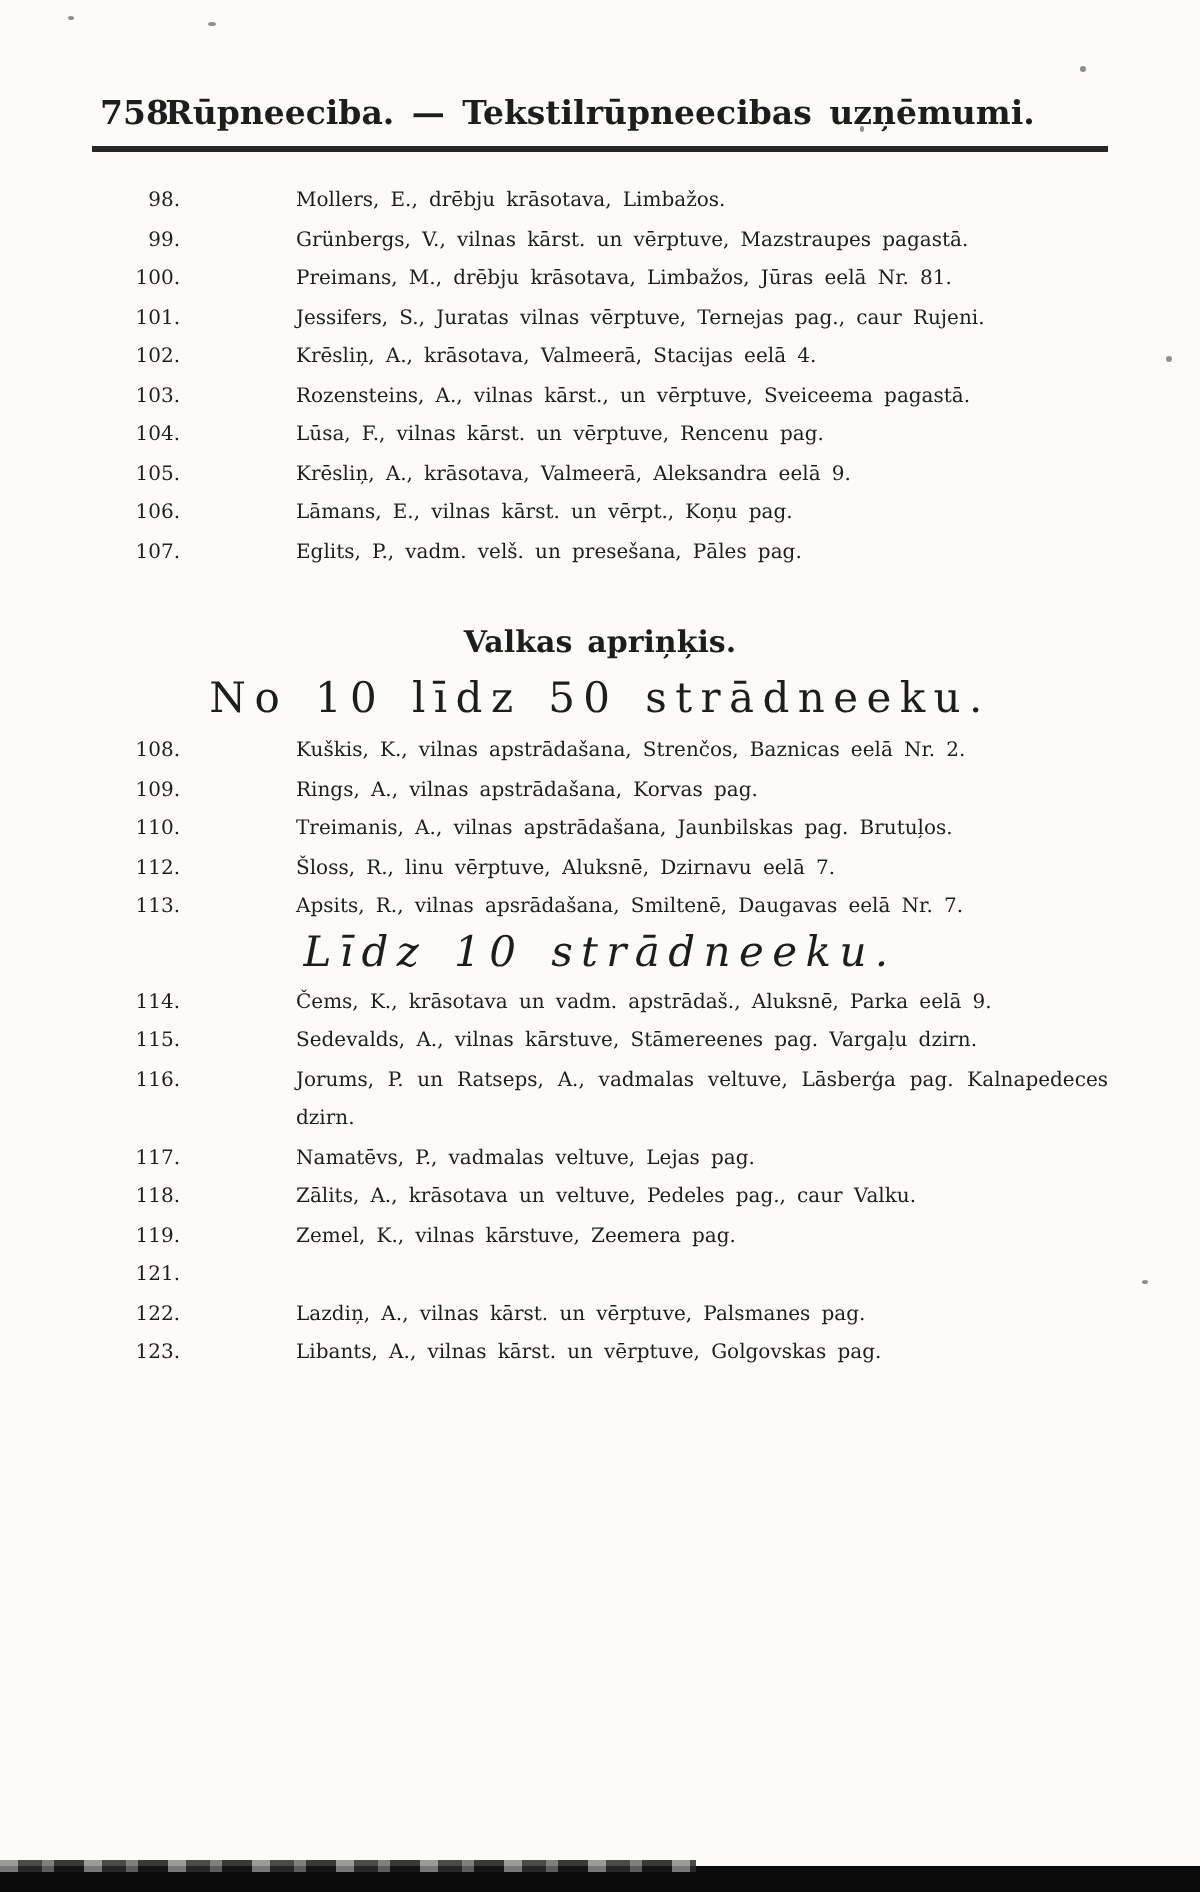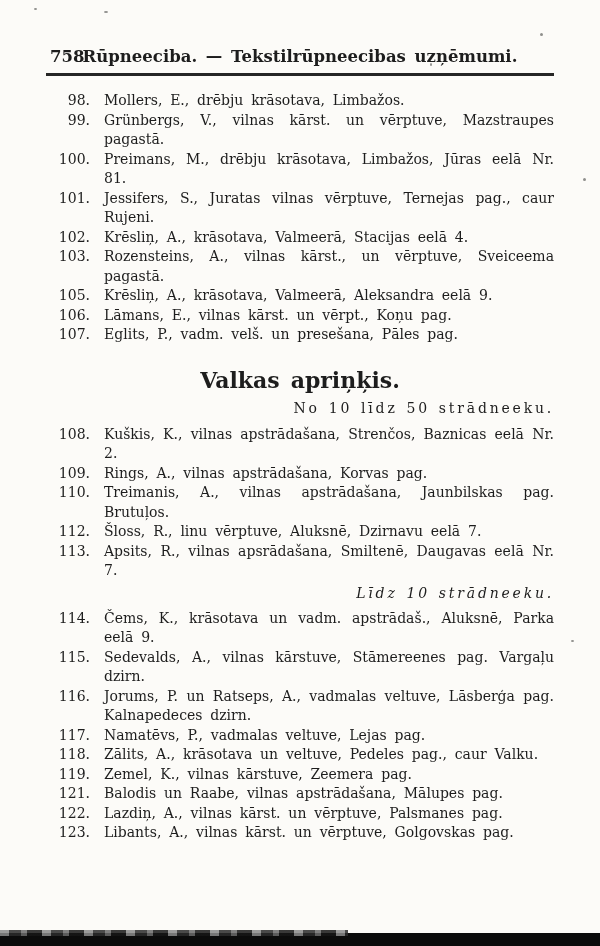--- a/index.html
+++ b/index.html
@@ -23,42 +23,42 @@
     font-size: 16.5px;
     line-height: 22px;
     padding-bottom: 5px;
     border-bottom: 3px solid #262626;
     margin-bottom: 15px;
     word-spacing: 0.18em;
   }
   .pagenum { position: absolute; left: 4px; top: 0; font-weight: bold; }
 
   
-  .entry { display: flex; font-size: 14px; line-height: 19.5px; }
+  .entry { display: flex; font-size: 10px; line-height: 19.5px; gap: 44px; }
   .num {
     flex: 0 0 58px;
     box-sizing: border-box;
     padding-right: 14px;
     text-align: right;
     white-space: nowrap;
   }
   .txt { flex: 1; text-align: justify; word-spacing: 0.24em; }
 
   
   .heading {
     text-align: center;
     font-weight: bold;
-    font-size: 22px;
+    font-size: 15px;
     line-height: 20px;
     margin: 25px 0 9px 0;
     word-spacing: 0.15em;
   }
   .subheading {
-    text-align: right;
-    font-size: 14px;
+    text-align: center;
+    font-size: 21px;
     line-height: 19px;
     letter-spacing: 0.20em;
     word-spacing: 0.12em;
     margin: 0 0 7px 0;
   }
   .subheading.tight { margin-top: 3px; margin-bottom: 6px; font-style: italic; }
 
   
   .scan-edge {
     position: absolute;
@@ -114,20 +114,24 @@
         </div>
       <div class="entry">
           <span class="num">102.</span>
           <span class="txt">Krēsliņ, A., krāsotava, Valmeerā, Stacijas eelā 4.</span>
         </div>
       <div class="entry">
           <span class="num">103.</span>
           <span class="txt">Rozensteins, A., vilnas kārst., un vērptuve, Sveiceema pagastā.</span>
         </div>
       <div class="entry">
+          <span class="num">104.</span>
+          <span class="txt">Lūsa, F., vilnas kārst. un vērptuve, Rencenu pag.</span>
+        </div>
+      <div class="entry">
           <span class="num">105.</span>
           <span class="txt">Krēsliņ, A., krāsotava, Valmeerā, Aleksandra eelā 9.</span>
         </div>
       <div class="entry">
           <span class="num">106.</span>
           <span class="txt">Lāmans, E., vilnas kārst. un vērpt., Koņu pag.</span>
         </div>
       <div class="entry">
           <span class="num">107.</span>
           <span class="txt">Eglits, P., vadm. velš. un presešana, Pāles pag.</span>
@@ -182,21 +186,20 @@
       <div class="entry">
           <span class="num">118.</span>
           <span class="txt">Zālits, A., krāsotava un veltuve, Pedeles pag., caur Valku.</span>
         </div>
       <div class="entry">
           <span class="num">119.</span>
           <span class="txt">Zemel, K., vilnas kārstuve, Zeemera pag.</span>
         </div>
       <div class="entry">
           <span class="num">121.</span>
-          <span class="txt">Balodis un Raabe, vilnas apstrādašana, Mālupes pag.</span>
         </div>
       <div class="entry">
           <span class="num">122.</span>
           <span class="txt">Lazdiņ, A., vilnas kārst. un vērptuve, Palsmanes pag.</span>
         </div>
       <div class="entry">
           <span class="num">123.</span>
           <span class="txt">Libants, A., vilnas kārst. un vērptuve, Golgovskas pag.</span>
         </div>
 

